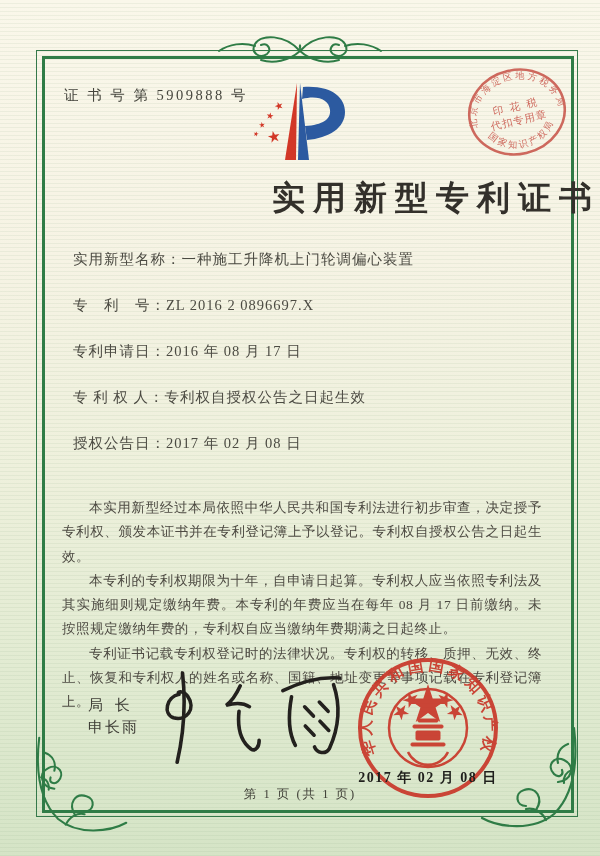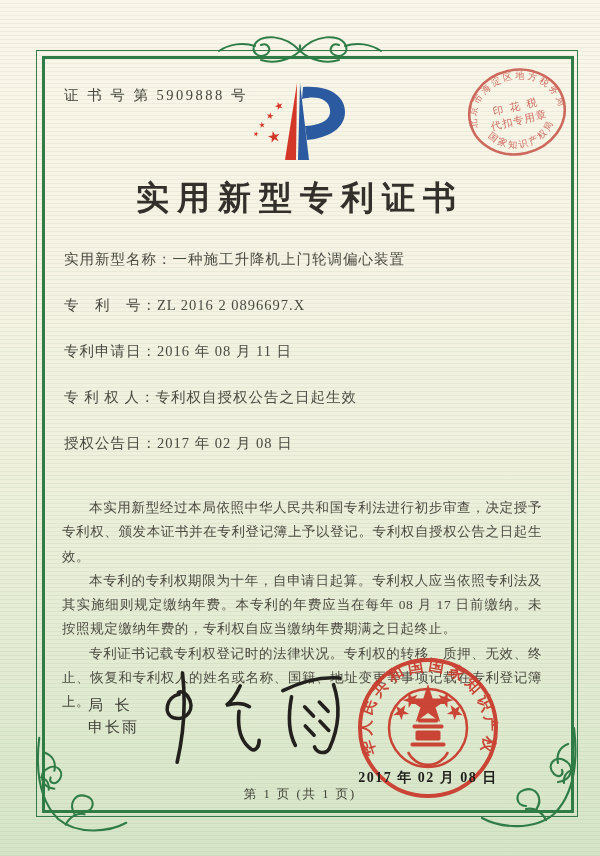--- a/index.html
+++ b/index.html
@@ -9,24 +9,24 @@
     background:
       repeating-linear-gradient(0deg, rgba(122,160,118,0.10) 0px, rgba(122,160,118,0.10) 1px, rgba(0,0,0,0) 1px, rgba(0,0,0,0) 4px),
       linear-gradient(180deg,#faf7ea 0%,#f6f3e4 30%,#eef0dc 55%,#e2ebd2 78%,#d5e4c6 100%);
   }
   .frame-outer{position:absolute;left:36px;top:50px;width:540px;height:765px;border:1px solid #35794a;}
   .frame-inner{position:absolute;left:42px;top:56px;width:526px;height:751px;border:3px solid #2f7c46;}
   .ornament{position:absolute;}
   .cert-no{position:absolute;left:64px;top:86px;font-size:14.5px;letter-spacing:2.5px;color:#45453d;}
   .logo{position:absolute;left:243px;top:80px;width:115px;height:86px;}
   .tax-stamp{position:absolute;left:452px;top:48px;width:130px;height:128px;opacity:.8;transform:rotate(-13deg);}
-  .doc-title{position:absolute;left:0;top:176px;width:600px;text-align:center;
+  .doc-title{position:absolute;left:0;top:176px;width:600px;text-align:right;
     font-size:33px;font-weight:bold;letter-spacing:8px;color:#33302b;}
   .fields{position:absolute;left:64px;top:249px;width:486px;font-size:14.5px;color:#4b4a42;}
-  .field-row{margin-bottom:25px;line-height:21px;letter-spacing:1px;}
+  .field-row{margin-bottom:25px;line-height:21px;letter-spacing:1px;margin-left:9px;}
   .field-label{color:#4b4a42;}
   .field-value{color:#4b4a42;}
   .body-text{position:absolute;left:62px;top:496px;width:480px;font-size:13.5px;
     line-height:24.3px;color:#4d4a42;text-align:justify;letter-spacing:0.6px;}
   .body-text p{margin:0;text-indent:2em;}
   .signer{position:absolute;left:88px;top:696px;font-size:15px;letter-spacing:4px;color:#3e3d36;}
   .signer .name{margin-top:3px;letter-spacing:2px;}
   .signature{position:absolute;left:148px;top:662px;width:212px;height:106px;transform:rotate(-2deg);}
   .seal{position:absolute;left:352px;top:652px;width:152px;height:152px;opacity:.93;}
   .seal-date{position:absolute;left:352px;top:769px;width:152px;text-align:center;
@@ -112,21 +112,21 @@
   <div class="doc-title">实用新型专利证书</div>
 
   <div class="fields">
     <div class="field-row">
       <span class="field-label">实用新型名称：</span><span class="field-value">一种施工升降机上门轮调偏心装置</span>
     </div>
     <div class="field-row">
       <span class="field-label">专　利　号：</span><span class="field-value">ZL 2016 2 0896697.X</span>
     </div>
     <div class="field-row">
-      <span class="field-label">专利申请日：</span><span class="field-value">2016 年 08 月 11 日</span>
+      <span class="field-label">专利申请日：</span><span class="field-value">2016 年 08 月 17 日</span>
     </div>
     <div class="field-row">
       <span class="field-label">专 利 权 人：</span><span class="field-value">专利权自授权公告之日起生效</span>
     </div>
     <div class="field-row">
       <span class="field-label">授权公告日：</span><span class="field-value">2017 年 02 月 08 日</span>
     </div>
   </div>
 
   <div class="body-text">

